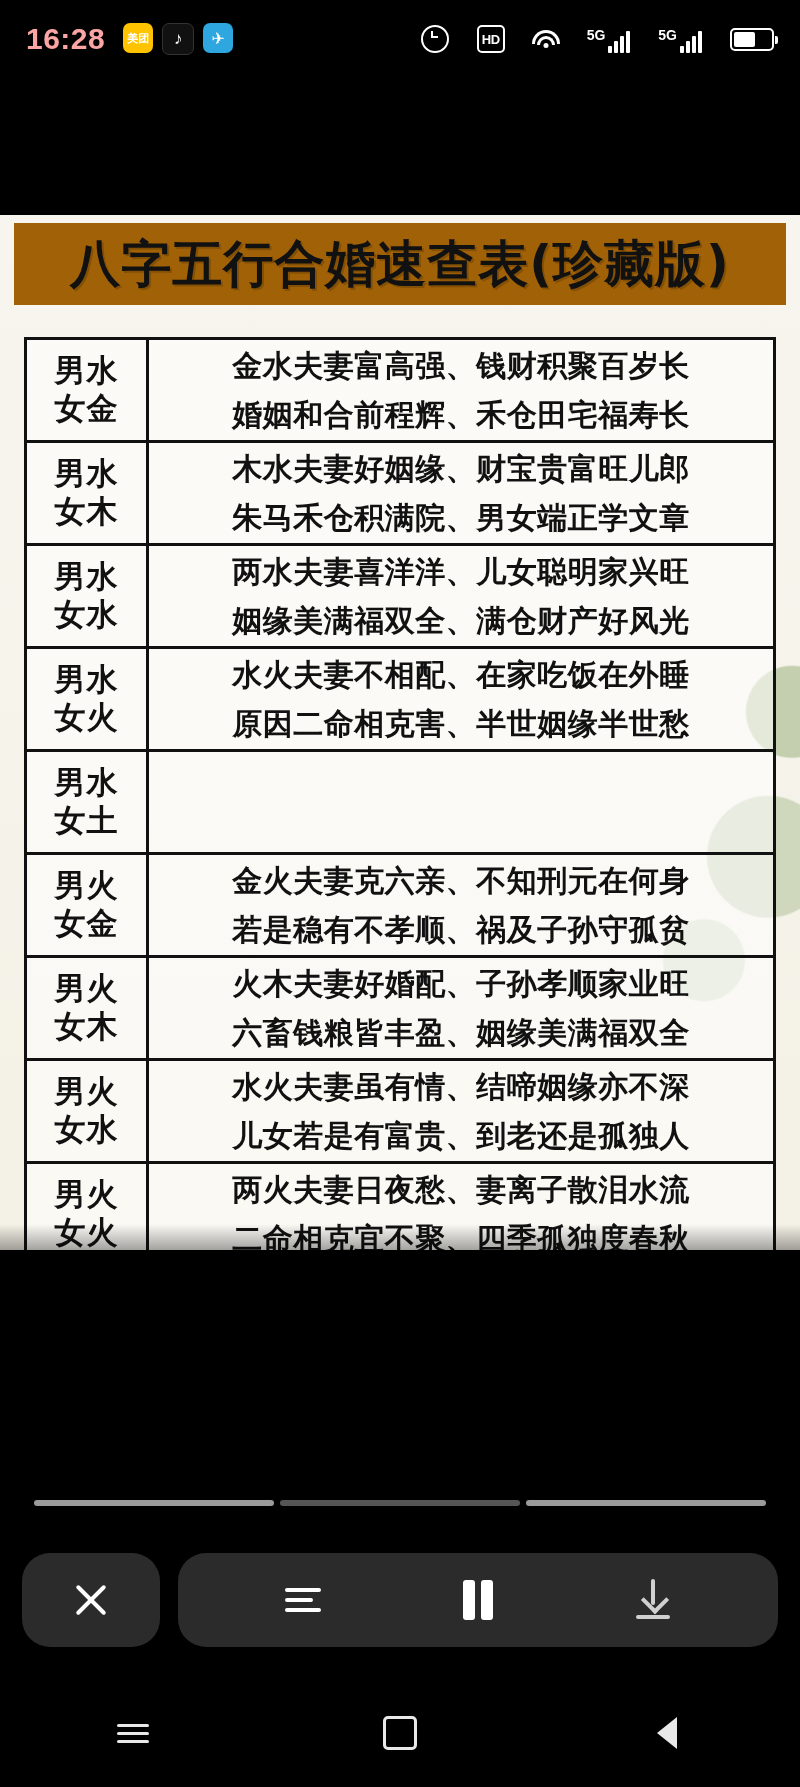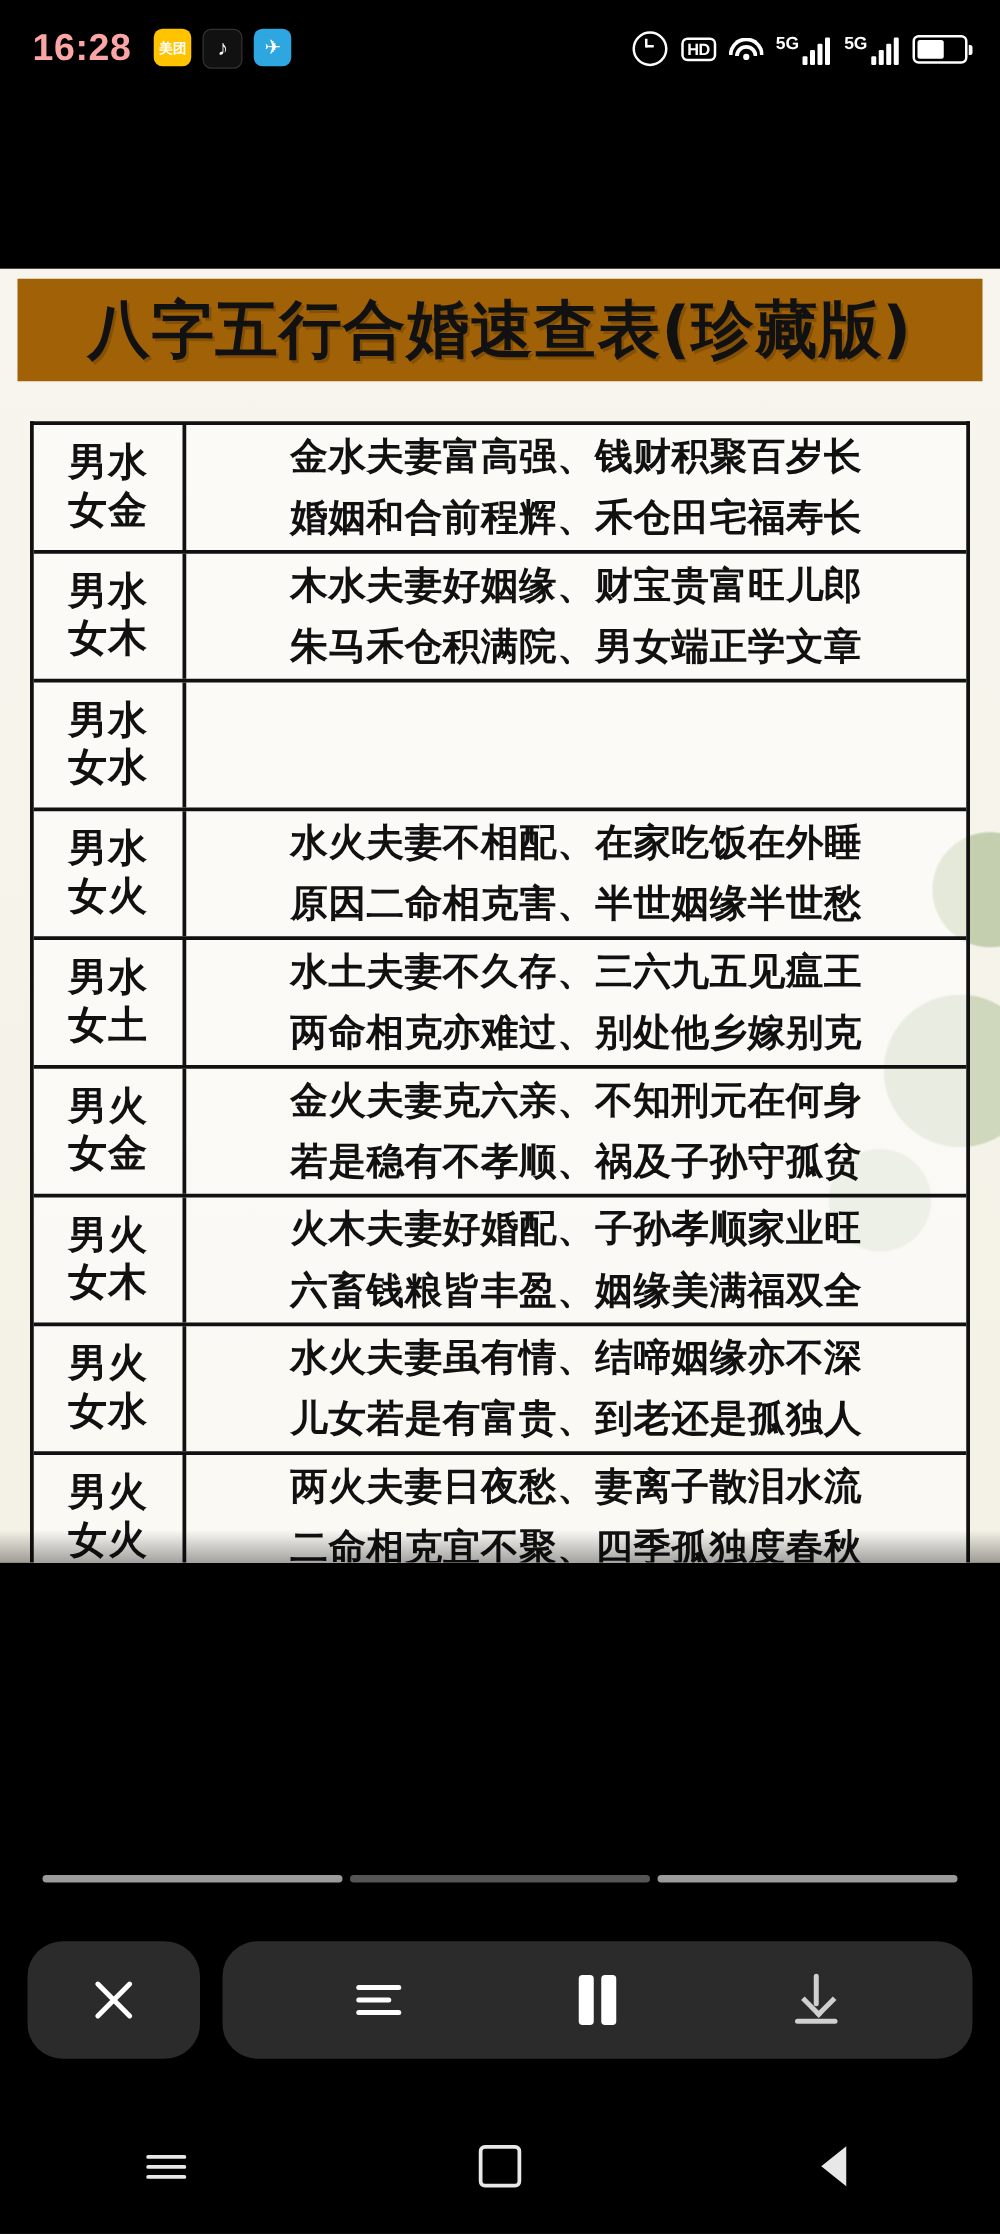--- a/index.html
+++ b/index.html
@@ -50,22 +50,21 @@
     color: #fff;
     overflow: hidden;
   }
   .appicon.meituan { background: #ffc300; color: #fff; font-size: 11px; }
   .appicon.douyin  { background: #111; color: #fff; font-size: 17px; border: 1px solid #333;}
   .appicon.telegram{ background: #2ea6e0; color: #fff; font-size: 16px; }
 
   .status-right {
     margin-left: auto;
     display: flex;
-    align-items: center;
-    gap: 11px;
+    gap: 28px;
   }
   .sicon { display: flex; align-items: center; }
   .alarm {
     width: 24px; height: 24px;
     border: 2.5px solid #fff;
     border-radius: 50%;
     position: relative;
   }
   .alarm::before, .alarm::after {
     content: "";
@@ -458,41 +457,41 @@
         <span>木水夫妻好姻缘、财宝贵富旺儿郎</span>
         <span>朱马禾仓积满院、男女端正学文章</span>
       </div>
     </div>
 
     <div class="row">
       <div class="cell-pair">
         <span>男水</span>
         <span>女水</span>
       </div>
+      <div class="cell-text">
+        <span>两水夫妻喜洋洋、儿女聪明家兴旺</span>
+        <span>姻缘美满福双全、满仓财产好风光</span>
+      </div>
     </div>
 
     <div class="row">
       <div class="cell-pair">
         <span>男水</span>
         <span>女火</span>
       </div>
       <div class="cell-text">
         <span>水火夫妻不相配、在家吃饭在外睡</span>
         <span>原因二命相克害、半世姻缘半世愁</span>
       </div>
     </div>
 
     <div class="row">
       <div class="cell-pair">
         <span>男水</span>
         <span>女土</span>
-      </div>
-      <div class="cell-text">
-        <span>水土夫妻不久存、三六九五见瘟王</span>
-        <span>两命相克亦难过、别处他乡嫁别克</span>
       </div>
     </div>
 
     <div class="row">
       <div class="cell-pair">
         <span>男火</span>
         <span>女金</span>
       </div>
       <div class="cell-text">
         <span>金火夫妻克六亲、不知刑元在何身</span>

